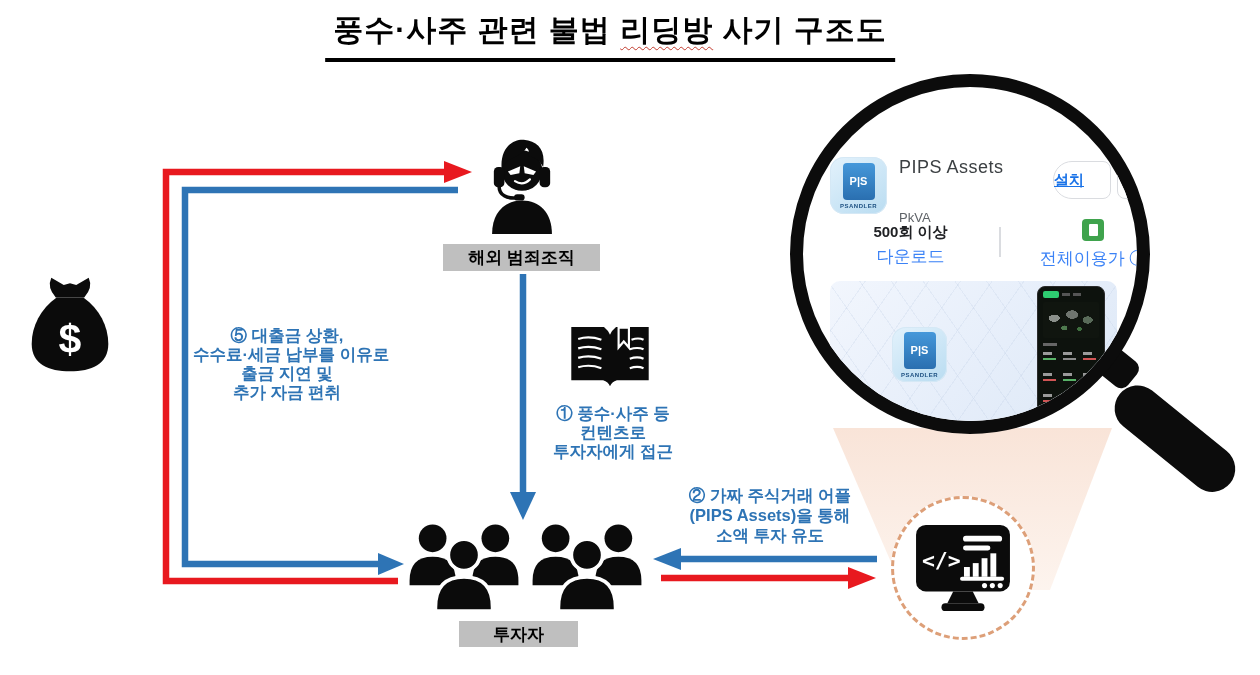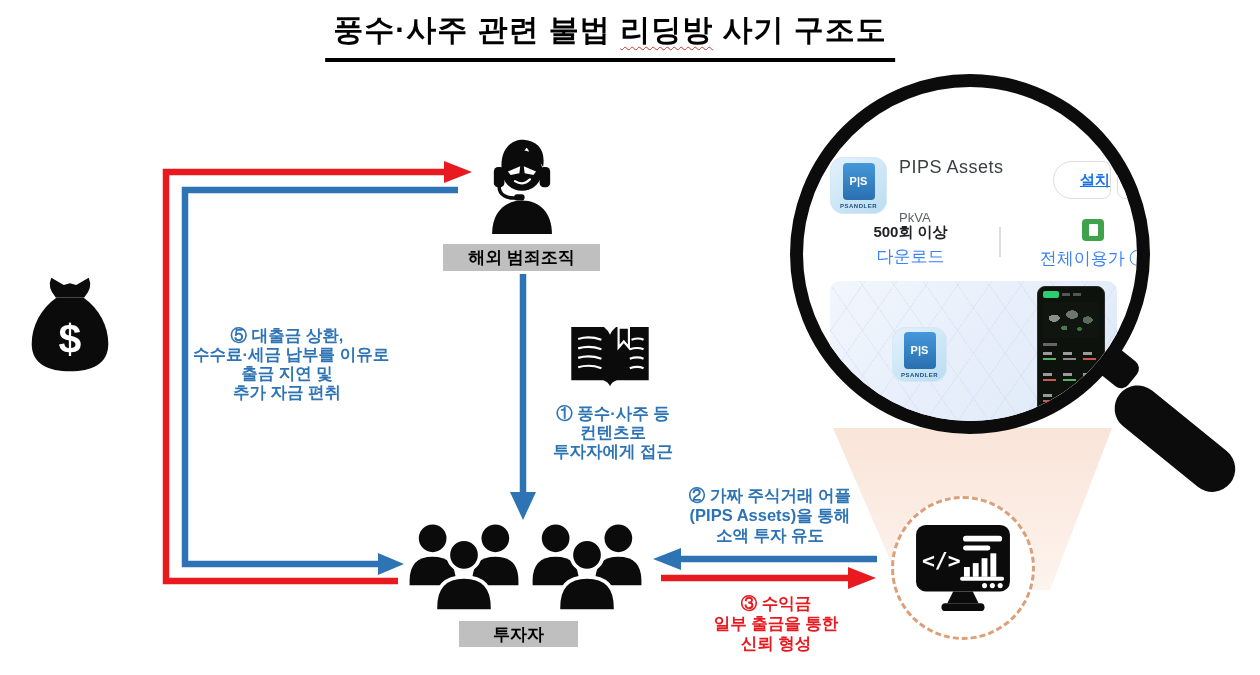--- a/index.html
+++ b/index.html
@@ -33,21 +33,21 @@
   
   .app-icon{width:57px;height:57px;border-radius:14px;background:linear-gradient(145deg,#e3f2fc,#b9dcf1);
         display:flex;flex-direction:column;align-items:center;justify-content:center;
         box-shadow:inset 0 0 0 1px #d5e8f5;}
   .app-icon .logo{width:32px;height:37px;border-radius:4px;background:linear-gradient(180deg,#4598da,#2a6fb0);
         color:#fff;font-size:11px;font-weight:800;display:flex;align-items:center;justify-content:center;}
   .app-icon .brand{font-size:6px;font-weight:800;color:#1c4f80;letter-spacing:.5px;margin-top:3px;}
   .app-name{font-size:18px;color:#3c4043;letter-spacing:.5px;font-weight:400;white-space:nowrap;}
   .app-dev{font-size:13px;color:#5f6368;}
   .pill{height:38px;border:1.5px solid #dadce0;background:#fff;display:flex;align-items:center;
-        justify-content:flex-end;box-sizing:border-box;text-decoration:underline;}
+        justify-content:flex-start;box-sizing:border-box;text-decoration:underline;}
   .install{width:58px;border-radius:19px 8px 8px 19px;color:#1a73e8;font-size:15px;font-weight:700;}
   .pill2{width:52px;border-radius:8px 19px 19px 8px;}
   .stat-big{font-size:15px;font-weight:700;color:#202124;text-align:center;}
   .stat-small{font-size:17px;color:#3b82f6;text-align:center;}
   .vdivider{width:2px;height:30px;background:#dadce0;}
   .rating-ic{width:22px;height:22px;border-radius:4px;background:#3fa34d;display:flex;
         align-items:center;justify-content:center;}
   .rating-ic .doc{width:9px;height:12px;background:#fff;border-radius:1px;}
   .banner{width:287px;height:140px;border-radius:10px;overflow:hidden;
         background:linear-gradient(135deg,#f2f6fd 0%,#e6eefa 55%,#dde8f6 100%);}
@@ -202,25 +202,20 @@
   <div class="abs nodelabel" style="left:459px;top:621px;width:119px;height:26px;">
     <span>투자자</span>
   </div>
 
   <div class="abs ctext step blue" style="left:653px;top:485px;width:234px;line-height:20px;">
     <div>② 가짜 주식거래 어플</div>
     <div>(PIPS Assets)을 통해</div>
     <div>소액 투자 유도</div>
   </div>
 
-  <div class="abs ctext step red" style="left:687px;top:593px;width:178px;line-height:20px;">
-    <div>③ 수익금</div>
-    <div>일부 출금을 통한</div>
-    <div>신뢰 형성</div>
-  </div>
 
   <div class="abs handle-joint"></div>
   <div class="abs handle-bar"></div>
 
   <div class="abs lens">
     <div class="abs app-icon" style="left:27px;top:70px;">
       <div class="logo">P|S</div>
       <div class="brand">PSANDLER</div>
     </div>
     <div class="abs app-name" style="left:96px;top:70px;">PIPS Assets</div>

